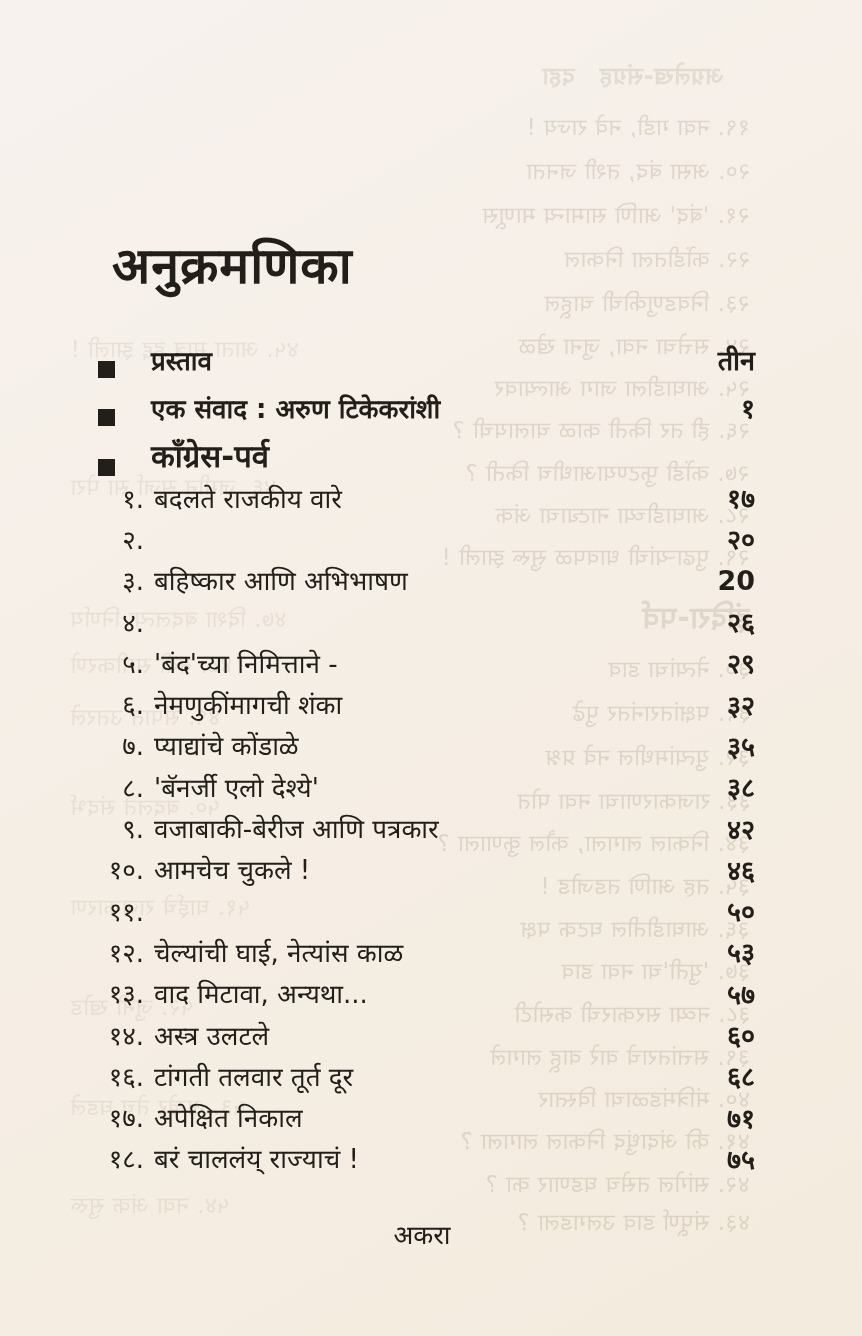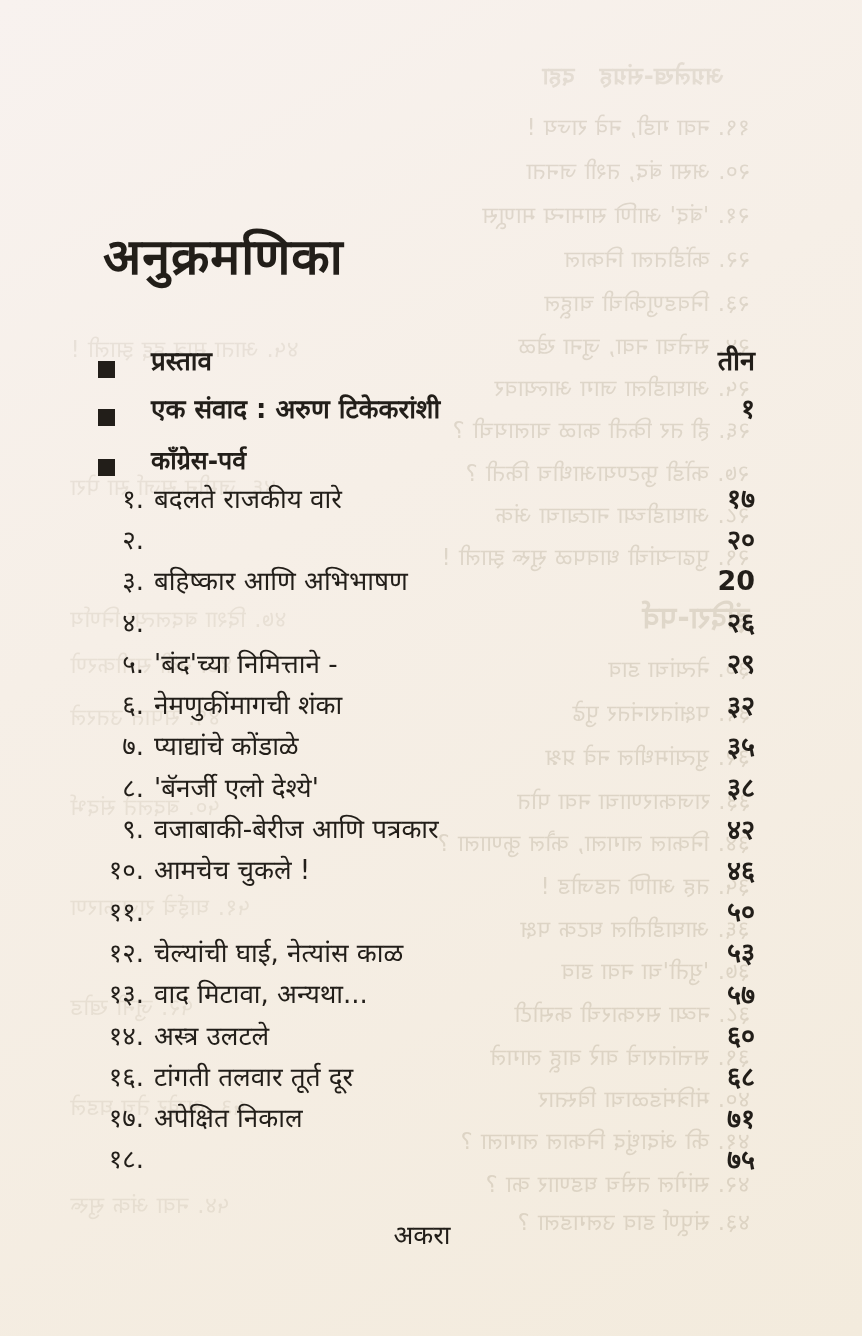--- a/index.html
+++ b/index.html
@@ -25,25 +25,25 @@
     letter-spacing:.5px;
   }
   .ghost.r{right:112px;}
   .ghost.l{left:70px;opacity:.13;}
   .ghost.g-hdr{right:139px;font-size:24px;opacity:.17;font-weight:bold;}
   .ghost.g-bold{font-weight:bold;font-size:30px;opacity:.20;}
   
   .title{
     position:absolute;left:96px;top:222px;
     font-size:50px;line-height:1.15;font-weight:bold;
-    letter-spacing:1px;margin:7px;text-align:center;
+    letter-spacing:1px;margin:16px;text-align:center;
   }
   .sections{position:absolute;left:98px;right:107px;top:330px;}
   .sec-row{display:flex;align-items:flex-end;height:48px;font-size:26px;font-weight:bold;}
-  .sec-row.big{height:50px;font-size:25px;}
+  .sec-row.big{height:50px;font-size:31px;}
   .bullet{
     flex:none;width:17px;height:17px;background:var(--ink);
     margin-right:36px;display:inline-block;
   }
   .entries{position:absolute;left:98px;right:107px;top:477px;}
   .entry-row{display:flex;align-items:center;height:41.3px;font-size:26px;}
   .enum{flex:none;width:46px;text-align:right;margin-right:10px;}
   .etitle{white-space:nowrap;}
   .pagenum{margin-left:auto;font-size:27px;font-weight:bold;padding-left:12px;}
   .footer{
@@ -209,19 +209,20 @@
   </div>
 
   <div class="entry-row">
     <span class="enum">१७.</span>
     <span class="etitle">अपेक्षित निकाल</span>
     <span class="pagenum">७१</span>
   </div>
 
   <div class="entry-row">
     <span class="enum">१८.</span>
+    <span class="etitle">बरं चाललंय् राज्याचं !</span>
     <span class="pagenum">७५</span>
   </div>
 </div>
 
   <div class="footer">अकरा</div>
 
 </div>
 
 </body></html>

